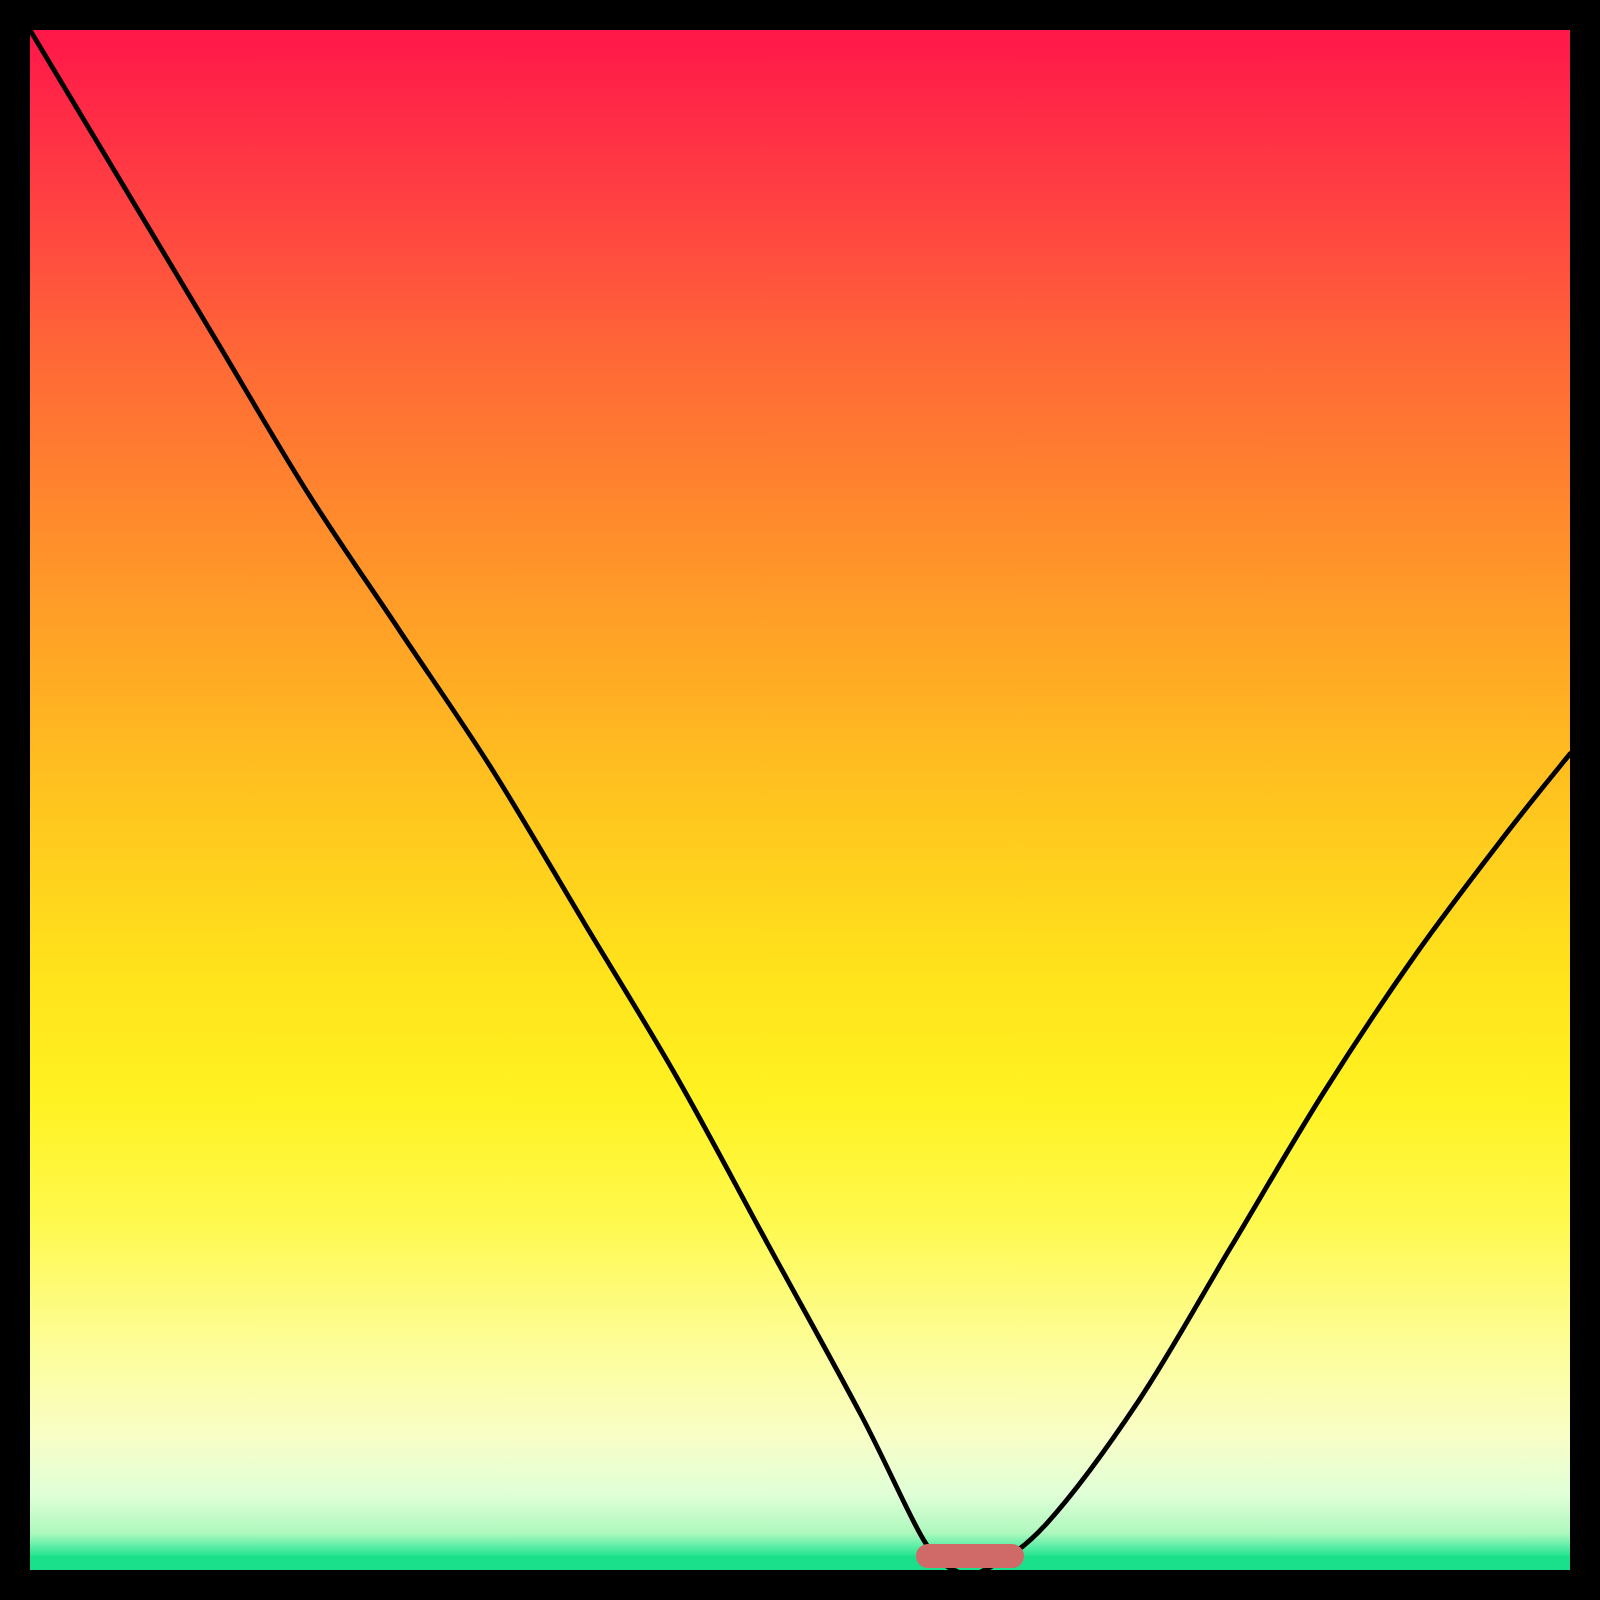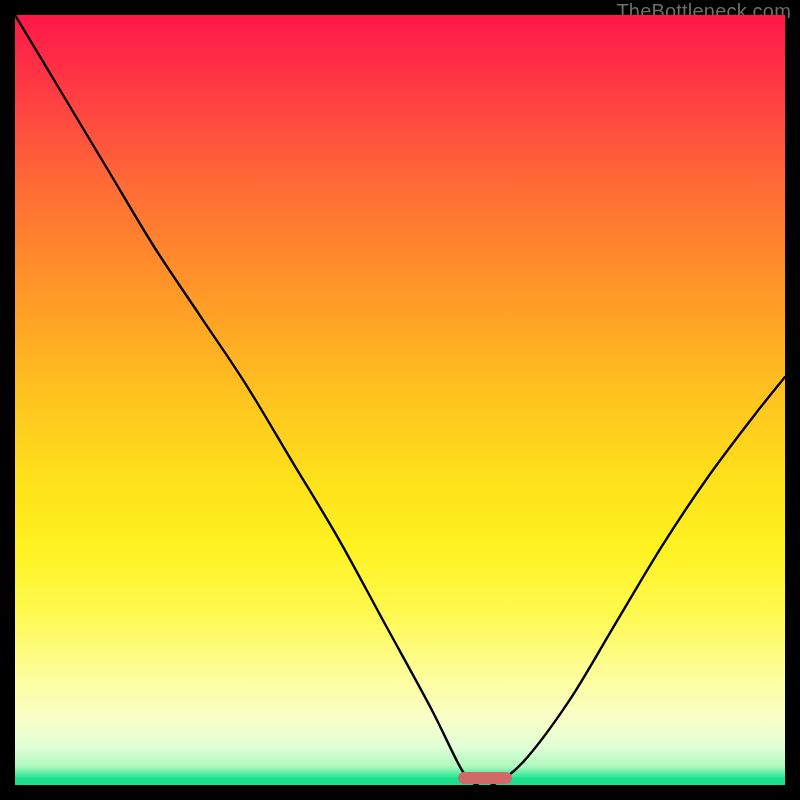--- a/index.html
+++ b/index.html
@@ -78,21 +78,20 @@
     right: 9px;
     color: #6e6e6e;
     font-family: Arial, Helvetica, sans-serif;
     font-size: 20px;
     letter-spacing: 0.2px;
   }
 </style>
 </head>
 <body>
 <div class="frame">
-  <div class="watermark">TheBottleneck.com</div>
   <div class="plot">
     <div class="gradient"></div>
     <div class="green-base"></div>
     <svg class="curve" viewBox="0 0 770 770" preserveAspectRatio="none">
       <path id="curve-path" fill="none" stroke="#000" stroke-width="2.4" stroke-linecap="round" stroke-linejoin="round" d="M 0 0 C 7.699999999999999 12.833333333333334, 30.799999999999997 51.33333333333333, 46.199999999999996 77 C 61.599999999999994 102.66666666666667, 76.99999999999999 128.33333333333334, 92.39999999999999 154 C 107.8 179.66666666666666, 123.19999999999999 206.61666666666667, 138.6 231 C 154 255.38333333333333, 169.39999999999998 277.20000000000005, 184.79999999999998 300.3 C 200.2 323.4, 215.6 345.21666666666664, 231 369.59999999999997 C 246.4 393.9833333333333, 261.8 420.9333333333333, 277.2 446.59999999999997 C 292.59999999999997 472.26666666666665, 308 496.65, 323.4 523.6 C 338.79999999999995 550.5500000000001, 354.19999999999993 580.0666666666667, 369.59999999999997 608.3000000000001 C 385 636.5333333333334, 402.9666666666667 668.6166666666667, 415.8 693 C 428.6333333333333 717.3833333333333, 438.9 741.7666666666667, 446.59999999999997 754.6 C 454.29999999999995 767.4333333333334, 456.8666666666667 767.4333333333334, 462 770 C 467.1333333333333 772.5666666666666, 469.7 773.85, 477.4 770 C 485.09999999999997 766.15, 495.36666666666673 761.0166666666667, 508.20000000000005 746.9 C 521.0333333333334 732.7833333333333, 539 708.4, 554.4 685.3 C 569.8 662.1999999999999, 585.2 633.9666666666667, 600.6 608.3000000000001 C 616 582.6333333333334, 631.4 555.6833333333333, 646.8 531.3 C 662.1999999999999 506.91666666666663, 677.6 483.81666666666666, 693 462 C 708.4 440.18333333333334, 726.3666666666666 417.08333333333337, 739.1999999999999 400.40000000000003 C 752.0333333333333 383.7166666666667, 764.8666666666667 368.31666666666666, 770 361.9"></path>
     </svg>
     <div class="marker" id="opt-marker" style="left: 442.75px; width: 53.9px; height: 12px; bottom: 1px; background: rgb(207, 106, 105);"></div>
   </div>
 </div>
 

